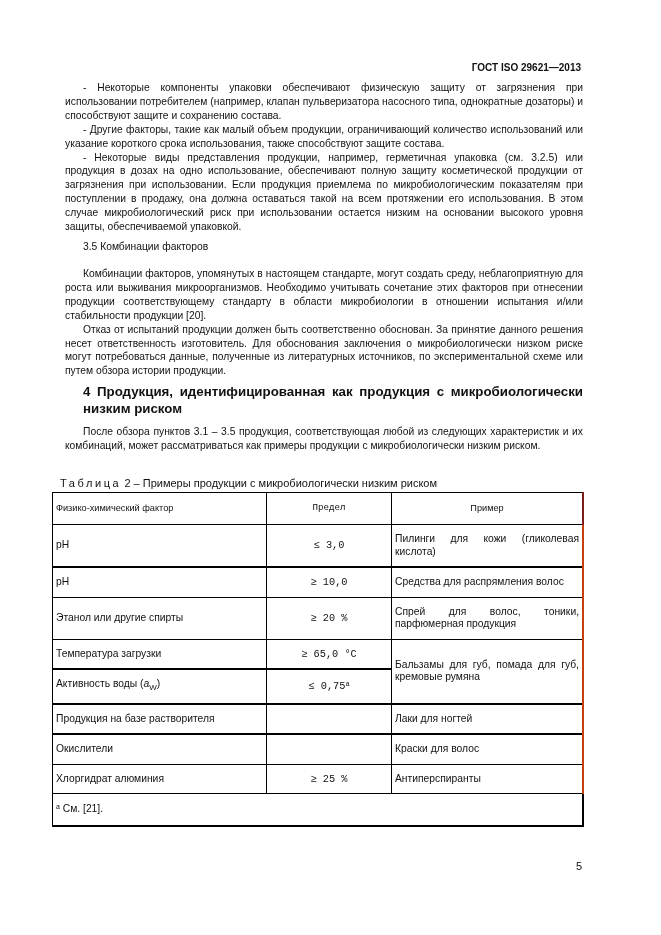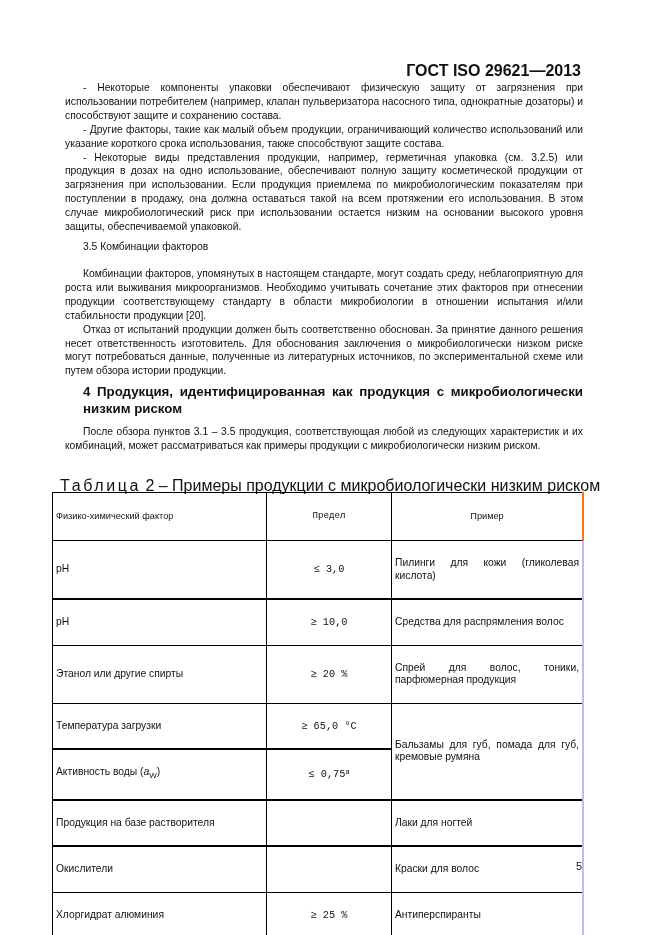--- a/index.html
+++ b/index.html
@@ -1,37 +1,37 @@
 <!DOCTYPE html>
 <html><head>
 <meta charset="utf-8">
 <style>
   html, body { margin: 0; padding: 0; background: #ffffff; }
   body { width: 661px; height: 935px; position: relative; overflow: hidden;
          font-family: "Liberation Sans", sans-serif; color: #111; }
   .page { position: absolute; left: 0; top: 0; width: 661px; height: 935px; }
-  .header-code { position: absolute; right: 80px; top: 62px; font-size: 16px; font-weight: bold; }
+  .header-code { position: absolute; right: 80px; top: 62px; font-size: 10px; font-weight: bold; }
   .text { position: absolute; left: 65px; width: 518px; font-size: 10.3px; line-height: 13.9px;
           text-align: justify; }
   .text p { margin: 0; text-indent: 18px; }
   .sec-35 { position: absolute; left: 83px; top: 241px; font-size: 10.3px; font-weight: normal; }
   .sec-4 { position: absolute; left: 83px; top: 383px; width: 500px; font-size: 13.3px; font-weight: bold;
            line-height: 17px; text-align: justify; }
   .sec-4 .l1 { display: block; text-align-last: justify; }
-  .table-caption { position: absolute; left: 60px; top: 477px; font-size: 16px; }
+  .table-caption { position: absolute; left: 60px; top: 477px; font-size: 11px; }
   .table-caption .spaced { letter-spacing: 2.6px; }
   table.t { position: absolute; left: 52px; top: 492px; width: 532px; border-collapse: collapse;
             font-size: 10.3px; line-height: 12.5px; }
-  table.t td, table.t th { border: 1px solid #000; padding: 16px 3px; vertical-align: middle; }
+  table.t td, table.t th { border: 1px solid #000; padding: 8px 3px; vertical-align: middle; }
   table.t th { font-weight: normal; font-size: 9.2px; height: 15px; text-align: center; }
   table.t .c1 { width: 207px; text-align: left; }
   table.t .c2 { width: 118px; text-align: center; font-family: Liberation Mono, monospace; }
   table.t .c3 { text-align: justify; }
   table.t tr.thick-top td { border-top: 2px solid #000; }
-  table.t tr.outer td.c3 { border-right: 2px solid #c4b5fd; }
+  table.t tr.outer td.c3 { border-right: 2px solid #c2410c; }
   table.t .foot { text-align: left; height: 15px; border-bottom: 2px solid #000; border-right: 2px solid #000; }
   sup { font-size: 7px; vertical-align: top; position: relative; top: -2px; }
   sub { font-size: 8px; }
   .page-num { position: absolute; left: 576px; top: 860px; font-size: 11px; }
 </style>
 </head>
 <body>
 
 <div class="page">
 
@@ -63,21 +63,21 @@
     <span class="spaced">Таблица</span>
     <span>2</span>
     <span>– Примеры продукции с микробиологически низким риском</span>
   </div>
 
   <table class="t">
     <tbody>
         <tr class="thick-bot">
       <th class="c1">Физико-химический фактор</th>
       <th class="c2">Предел</th>
-      <th class="c3" style="text-align:center;border-right:2px solid #f97316;">Пример</th>
+      <th class="c3" style="text-align:center;border-right:2px solid #7f1d1d;">Пример</th>
     </tr>
     <tr class="outer" style="height:27px;">
       <td class="c1">pH</td>
       <td class="c2">≤ 3,0</td>
       <td class="c3">Пилинги для кожи (гликолевая кислота)</td>
     </tr>
     <tr class="outer thick-top" style="height:12px;">
       <td class="c1">pH</td>
       <td class="c2">≥ 10,0</td>
       <td class="c3" style="text-align:left;">Средства для распрямления волос</td>

